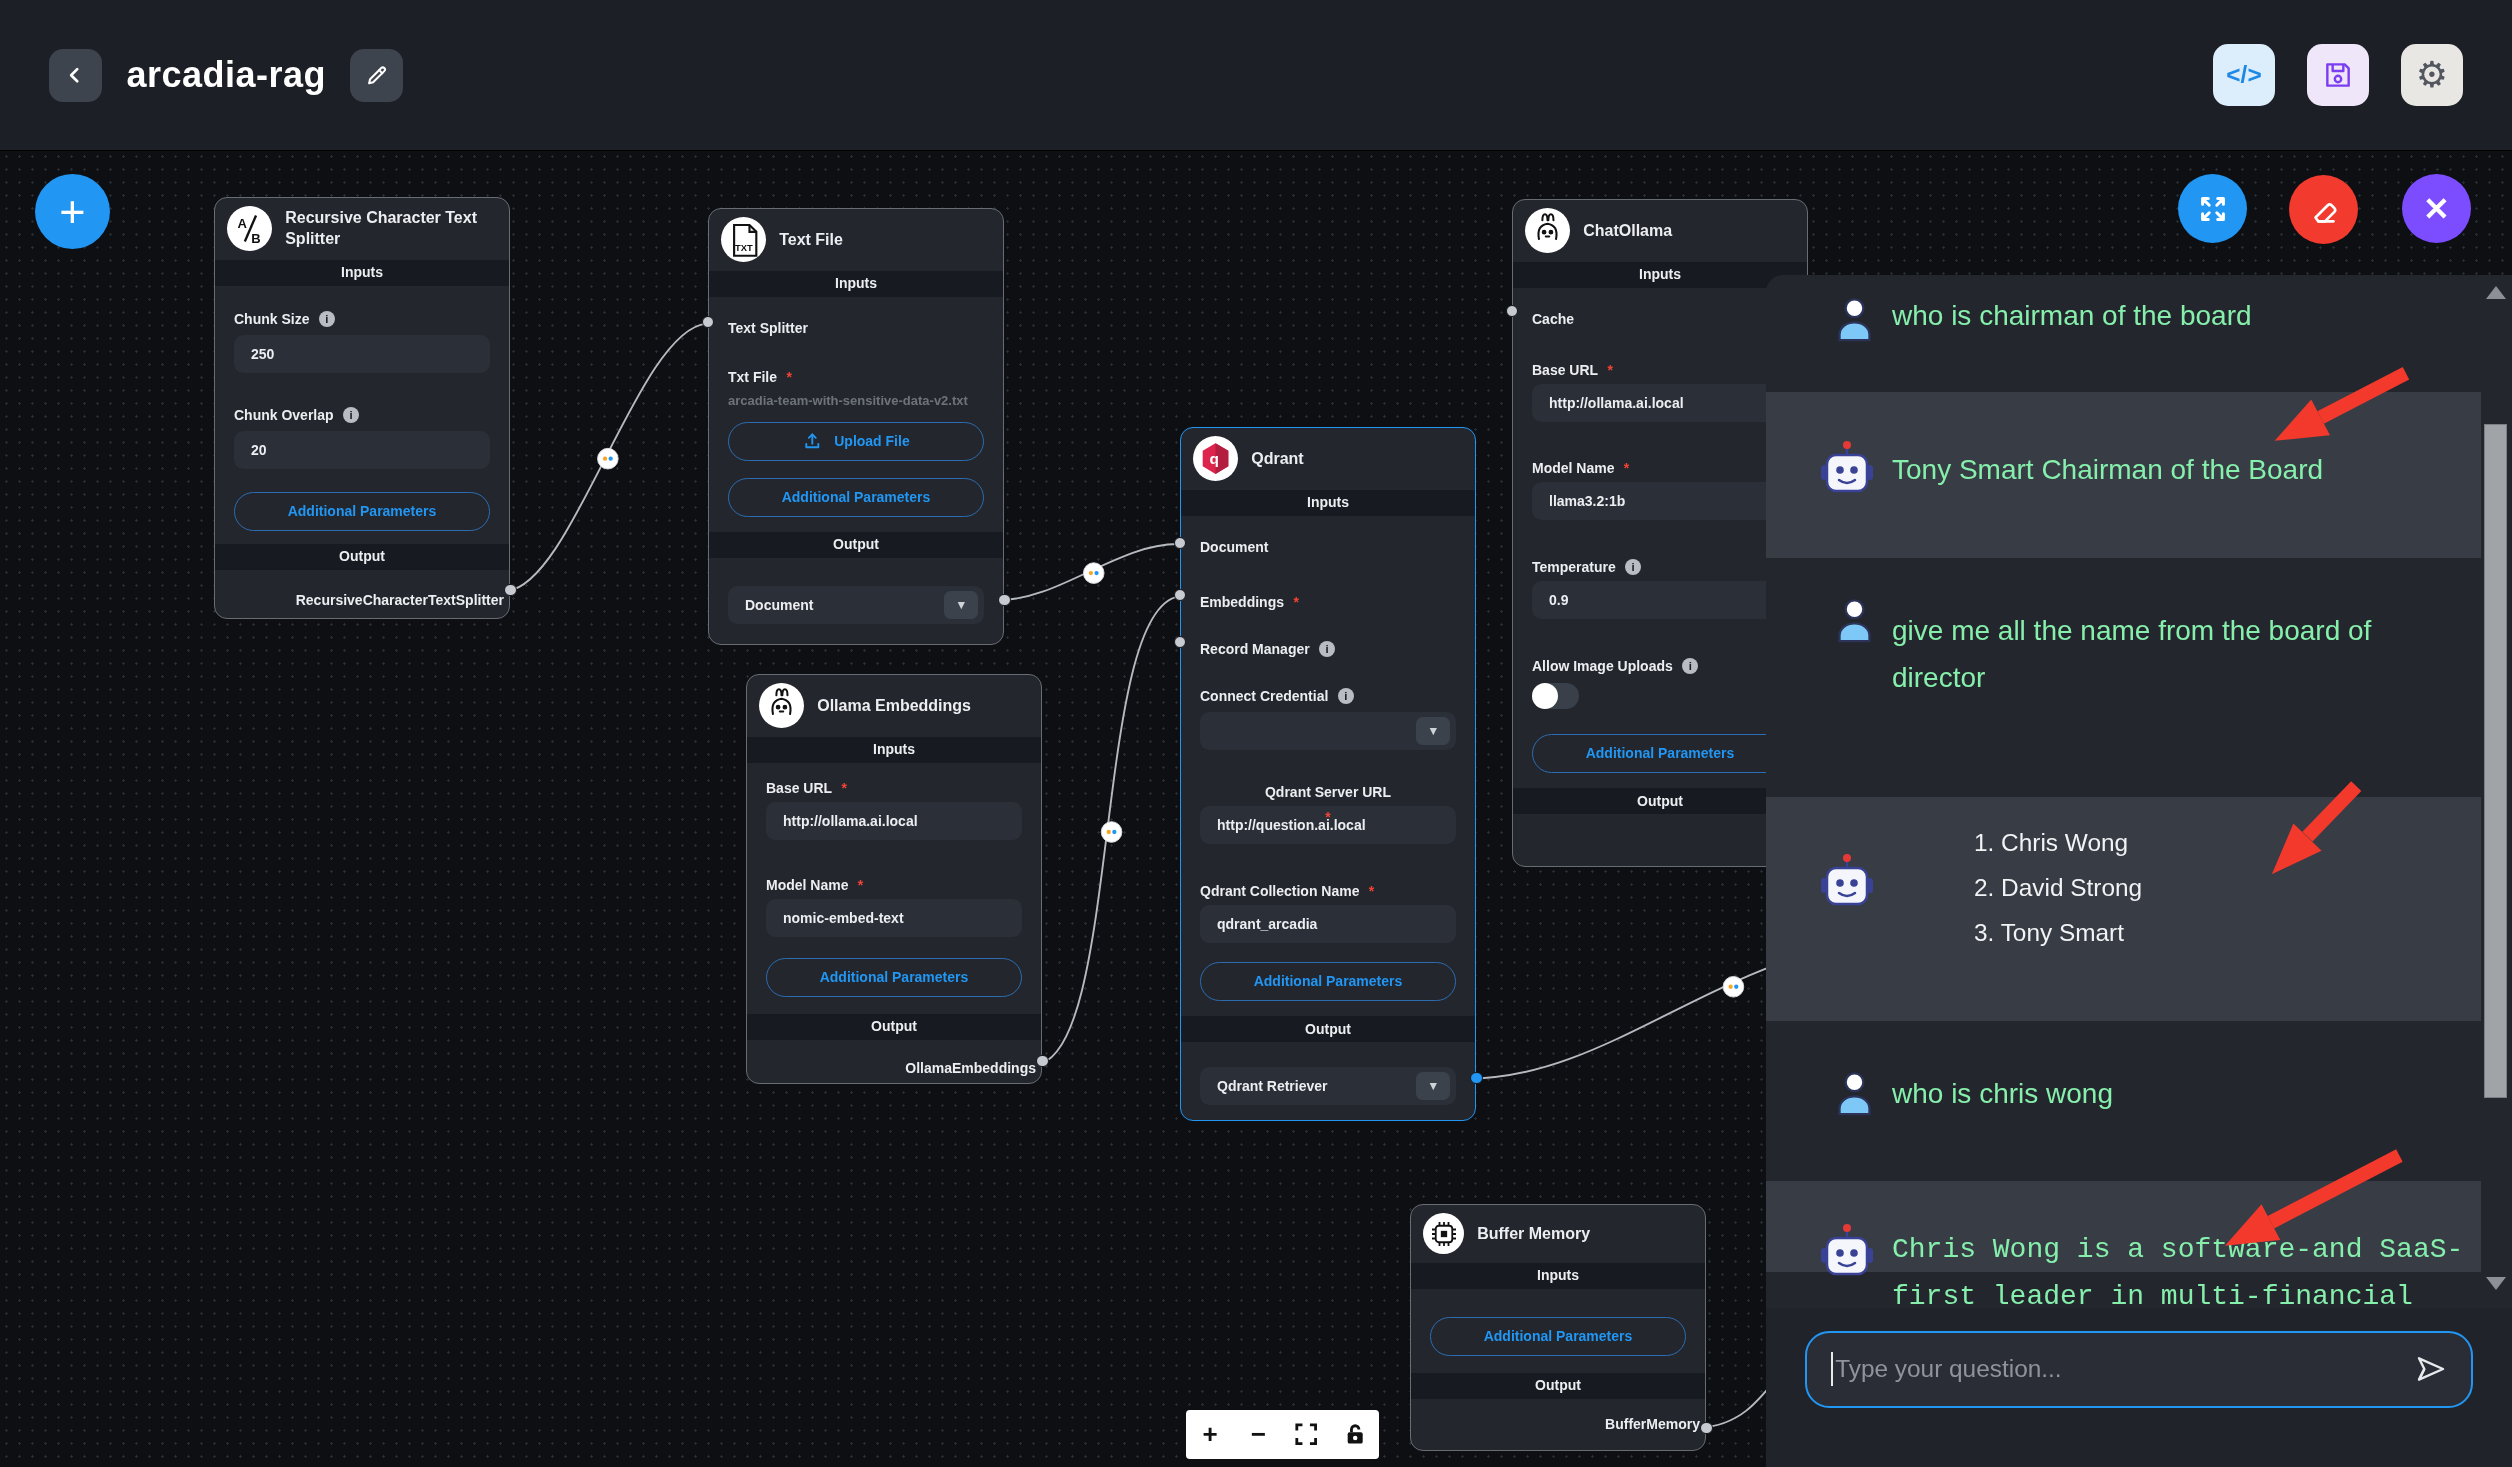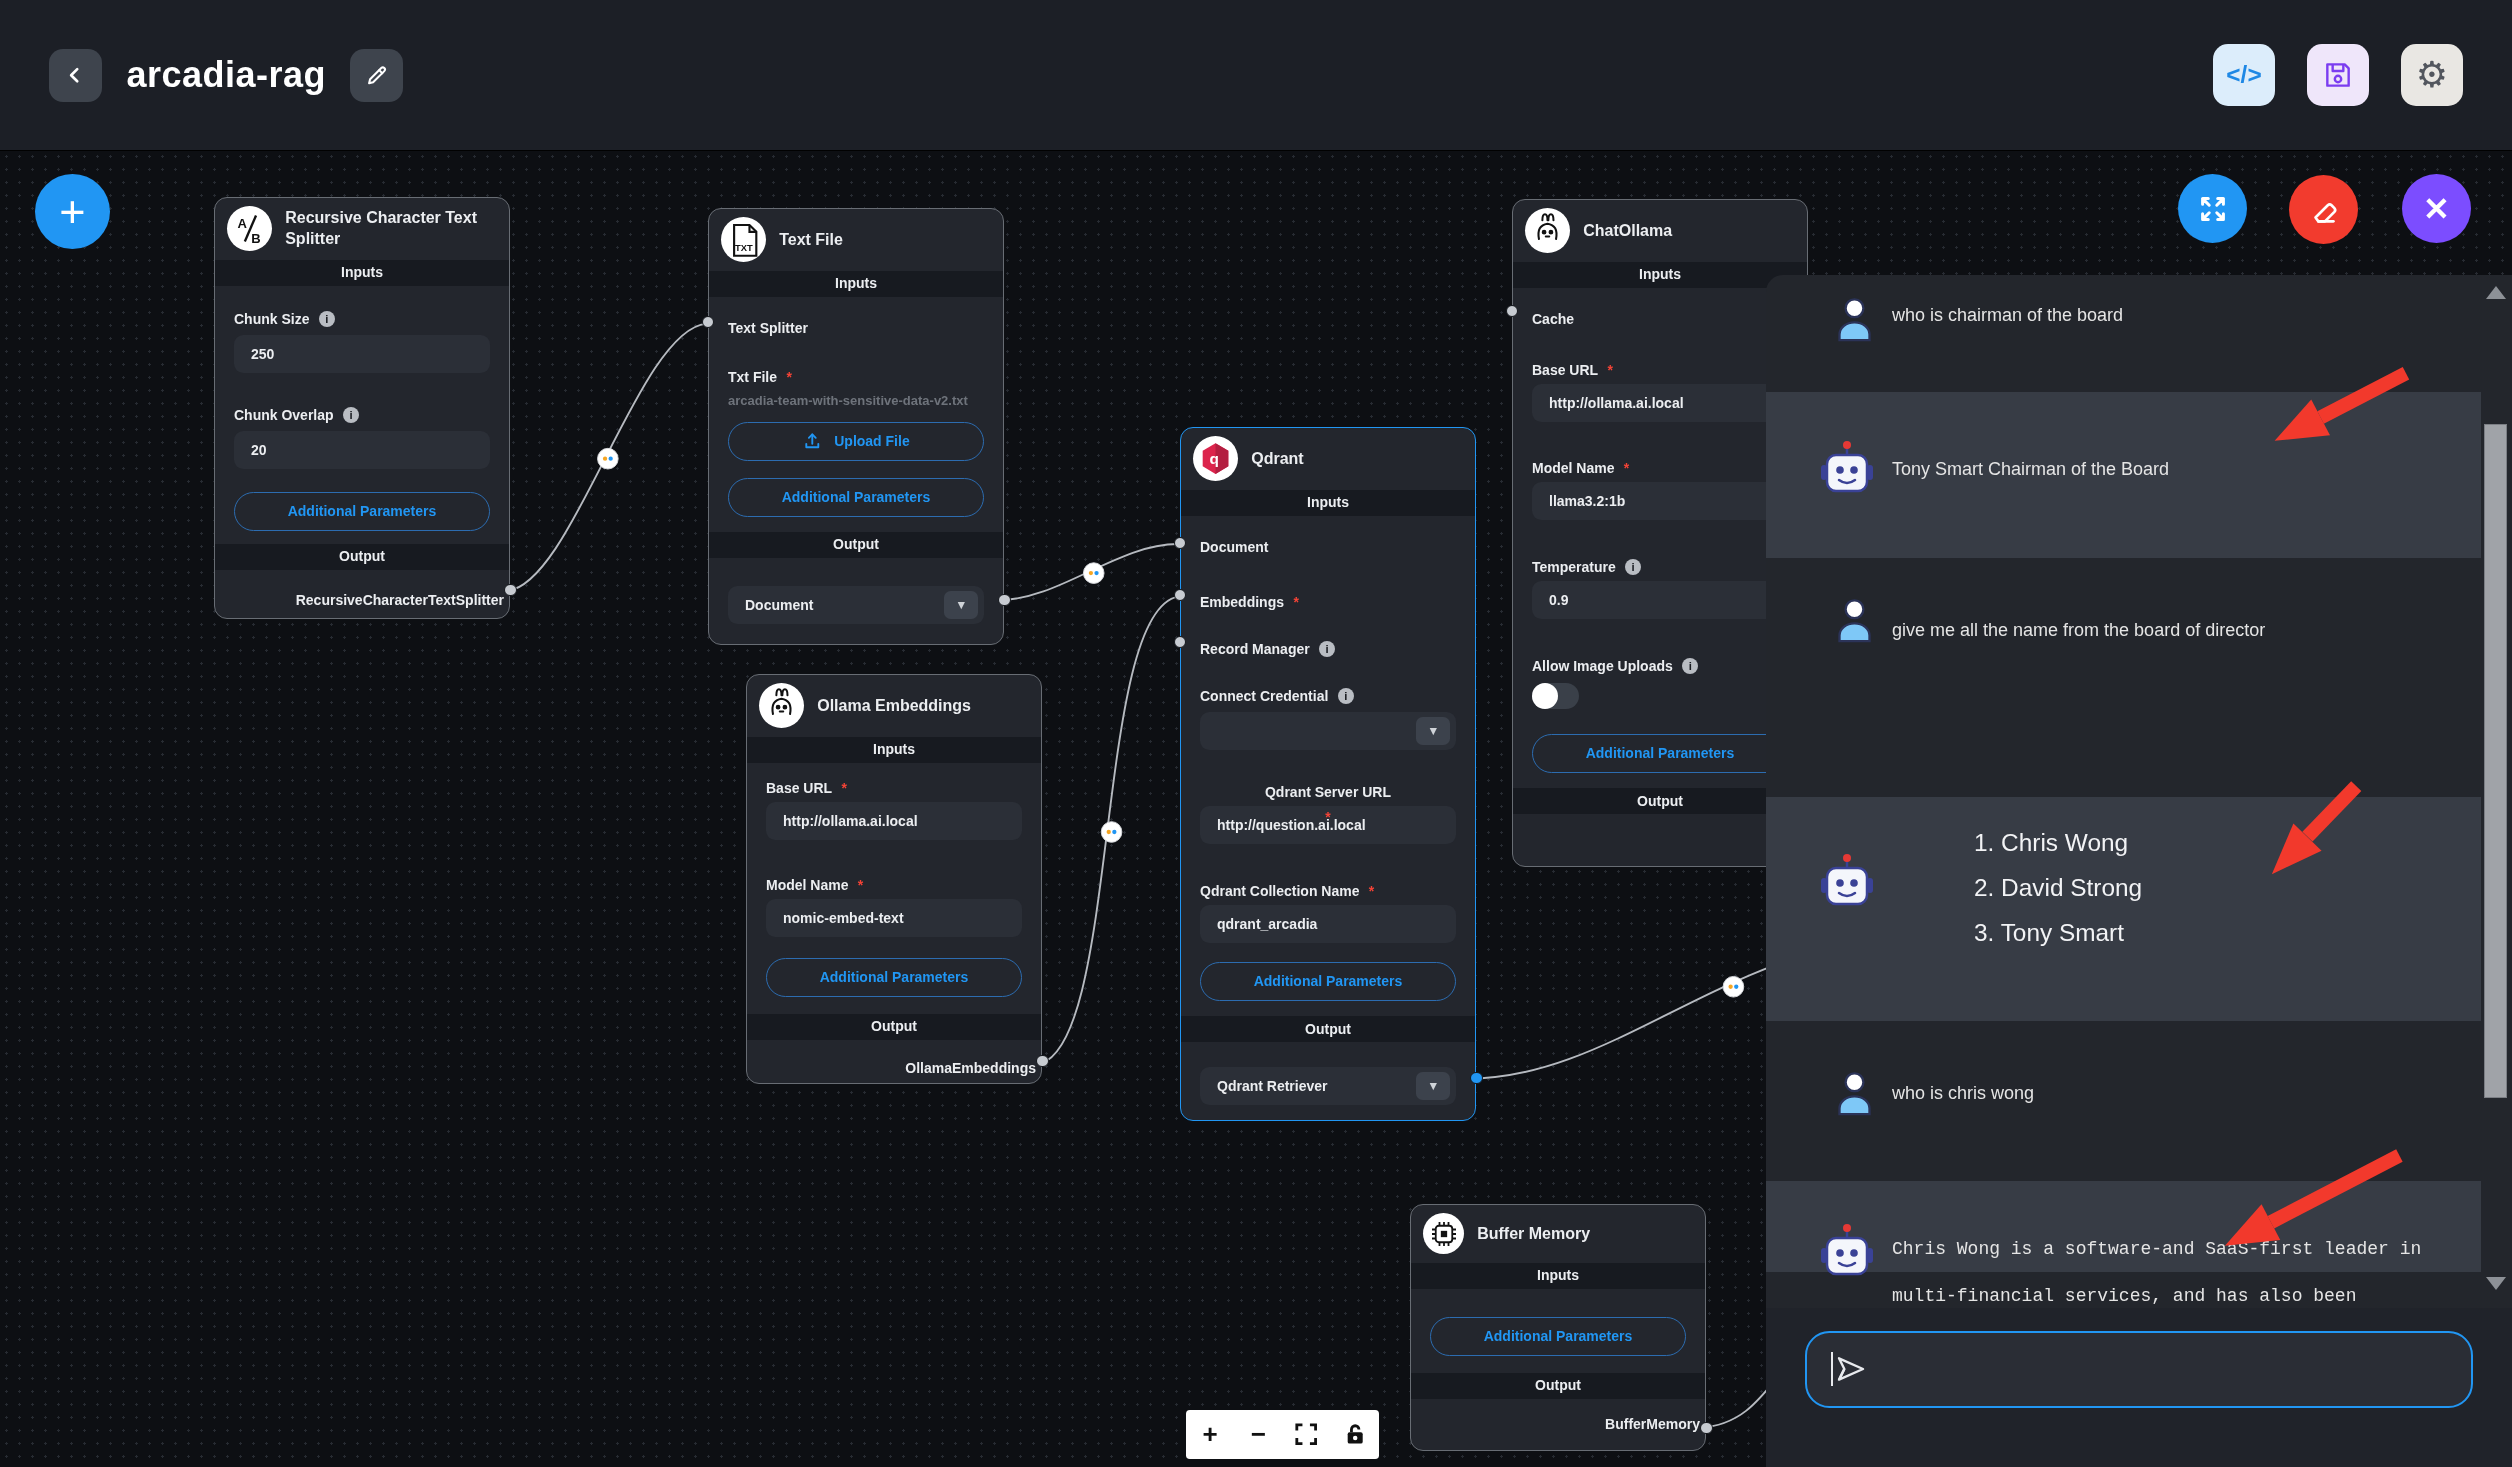--- a/index.html
+++ b/index.html
@@ -70,21 +70,21 @@
   .port.l { left:-7.5px; } .port.r { right:-7.5px; }
   .port.blue { background:#2196f3; }
   .toggle { margin:9.4px 19px 0; width:47px; height:26px; border-radius:13px; background:#3a4049; position:relative; cursor:pointer; }
   .toggle .knob { position:absolute; left:0px; top:0px; width:26px; height:26px; border-radius:50%; background:#fff; }
 
   
   .chat { position:absolute; left:1766px; top:275px; width:746px; height:1192px; background:#23262c;
           border-top-left-radius:17px; z-index:5; overflow:hidden; }
   .crow { position:absolute; left:0; width:715px; }
   .crow.bot { background:#373c45; }
-  .cmsg { position:absolute; color:#e5e5e5; font-size:18px; line-height:47px; max-width:591px; }
+  .cmsg { position:absolute; color:#86efac; font-size:28px; line-height:47px; max-width:591px; }
   .cavatar { position:absolute; }
   .clist div { color:#f2f3f5; font-size:24.4px; line-height:45px; }
   .chat-input-wrap { position:absolute; left:0; top:1033px; width:746px; height:159px; background:#20232a; }
   .chat-input { position:absolute; left:39px; top:22.5px; width:668px; height:77px; background:#2a2d35;
                 border:2.8px solid #2196f3; border-radius:24.4px; display:flex; align-items:center; padding:0 24.4px; }
   .chat-input input { flex:1; background:transparent; border:none; outline:none; color:#e8eaee;
                       font-size:24.4px; font-family:"Liberation Sans",sans-serif; }
   .chat-input input::placeholder { color:#8f939b; }
   .caret { width:1.9px; height:34px; background:#e8eaee; margin-right:1.9px; }
   .sb-thumb { position:absolute; left:718px; top:149px; width:22.5px; height:674px; background:#a0a3a8;
@@ -463,20 +463,21 @@
       <div class="cmsg" style="left:126px;top:45px;width:600px;">Chris Wong is a software-and SaaS-first leader in multi-financial services, and has also been</div>
     </div>
 
     <div class="sb-arrow sb-up"></div>
     <div class="sb-thumb"></div>
     <div class="sb-arrow sb-down"></div>
 
     <div class="chat-input-wrap">
       <div class="chat-input">
         <span class="caret"></span>
+        <input type="text" placeholder="Type your question..." style="">
         <svg width="32" height="32" viewBox="0 0 24 24" fill="none" stroke="#e8eaee" stroke-width="1.8" stroke-linejoin="round">
             <path d="M3 20 L21 12 L3 4 L7 12 Z"></path>
             <path d="M7 12 L3 20"></path>
           </svg>
       </div>
     </div>
   </div>
 
   <svg class="arrows" viewBox="0 0 2678 1564" width="2512" height="1467">
     <g fill="#f2392c" stroke="#f2392c">

